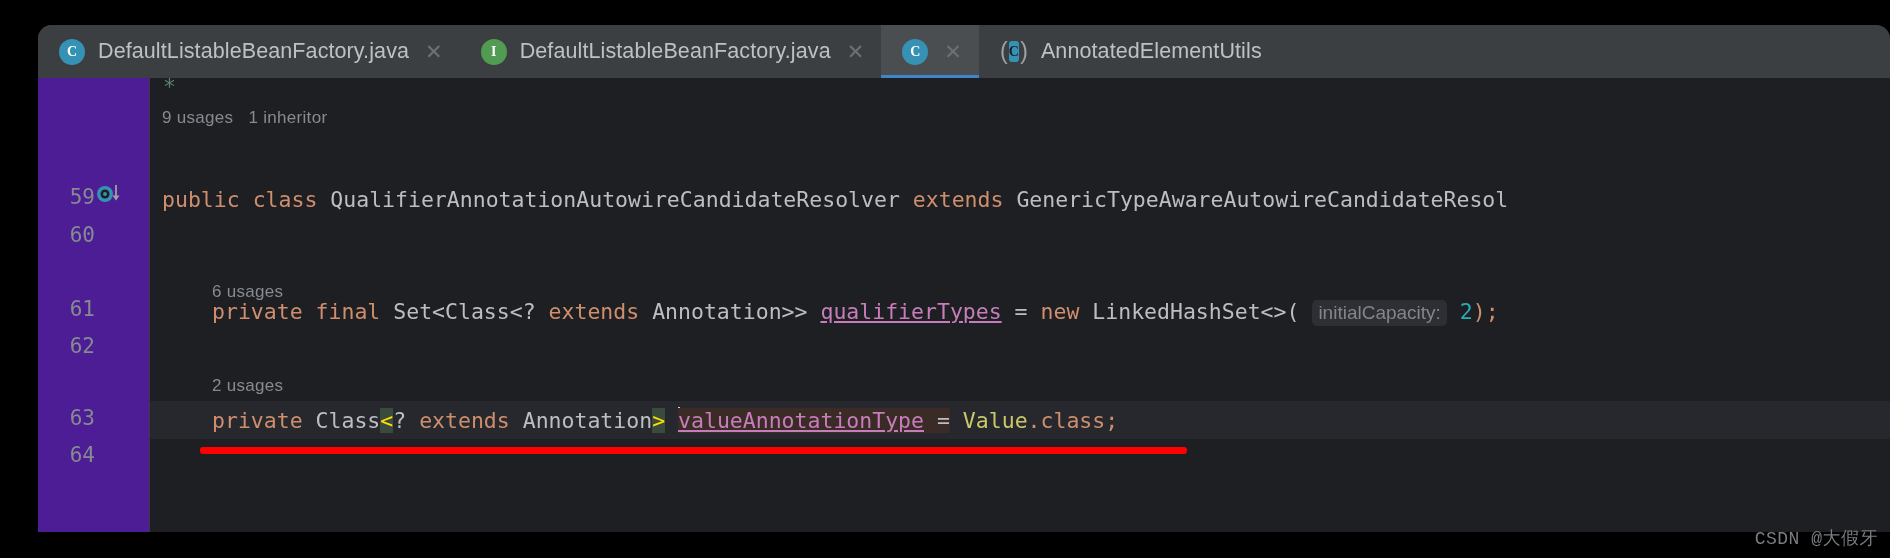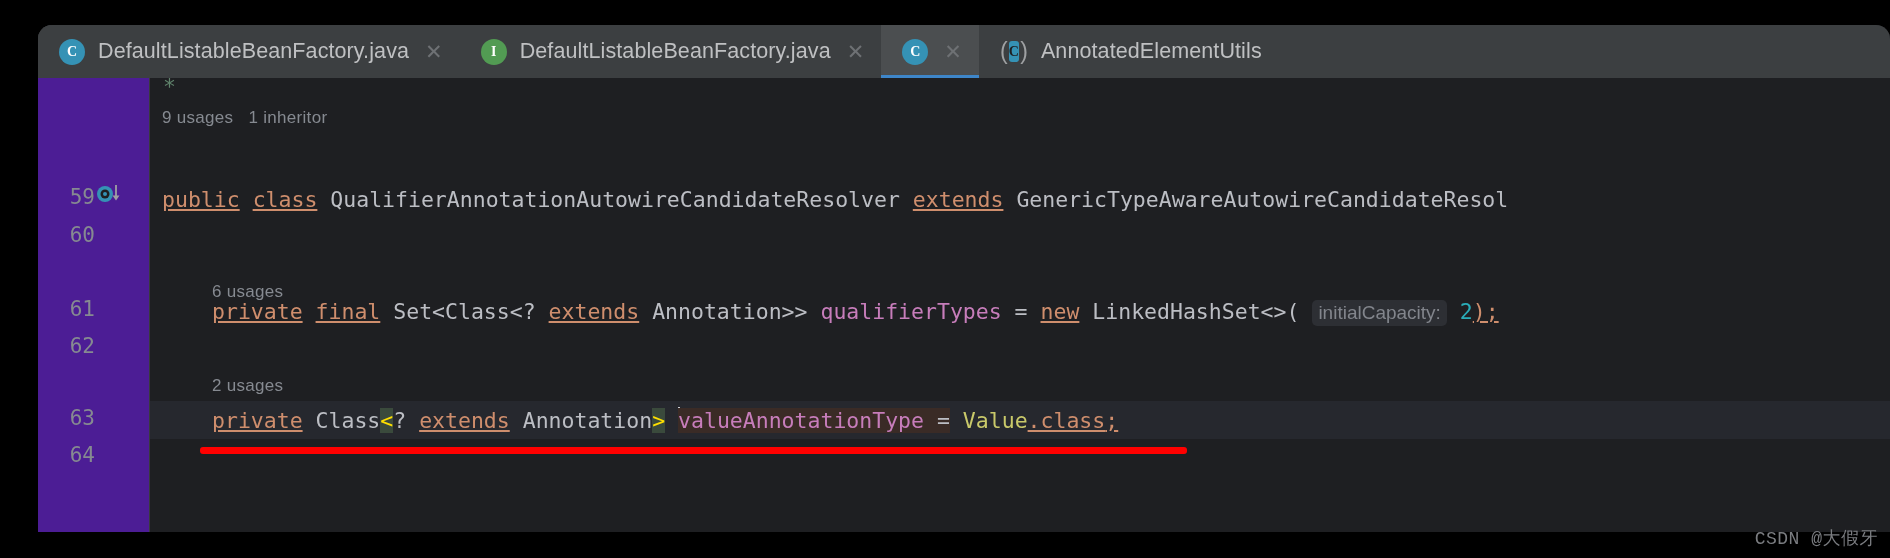--- a/index.html
+++ b/index.html
@@ -195,23 +195,23 @@
 
   .caret-line-bg {
     position: absolute;
     left: 0;
     right: 0;
     height: 38px;
     background: #26282E;
   }
 
   
-  .kw   { color: #CF8E6D; text-decoration: underline; }
+  .kw   { color: #CF8E6D; }
   .type { color: #BCBEC4; }
-  .field{ color: #C77DBB; }
+  .field{ color: #C77DBB; text-decoration: underline; }
   .num  { color: #2AACB8; }
   .cls  { color: #C9C96A; }
   .plain{ color: #BCBEC4; }
   .op   { color: #BCBEC4; }
 
   .brace-hl {
     background: #3A4A3C;
     color: #FFE000;
   }
 

